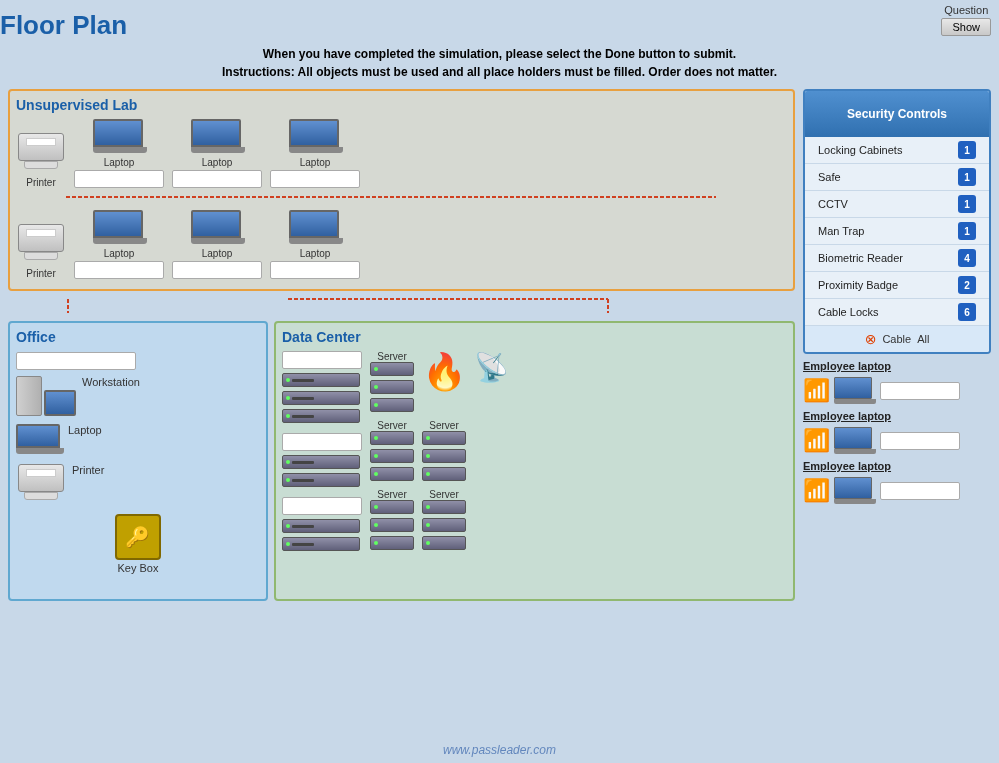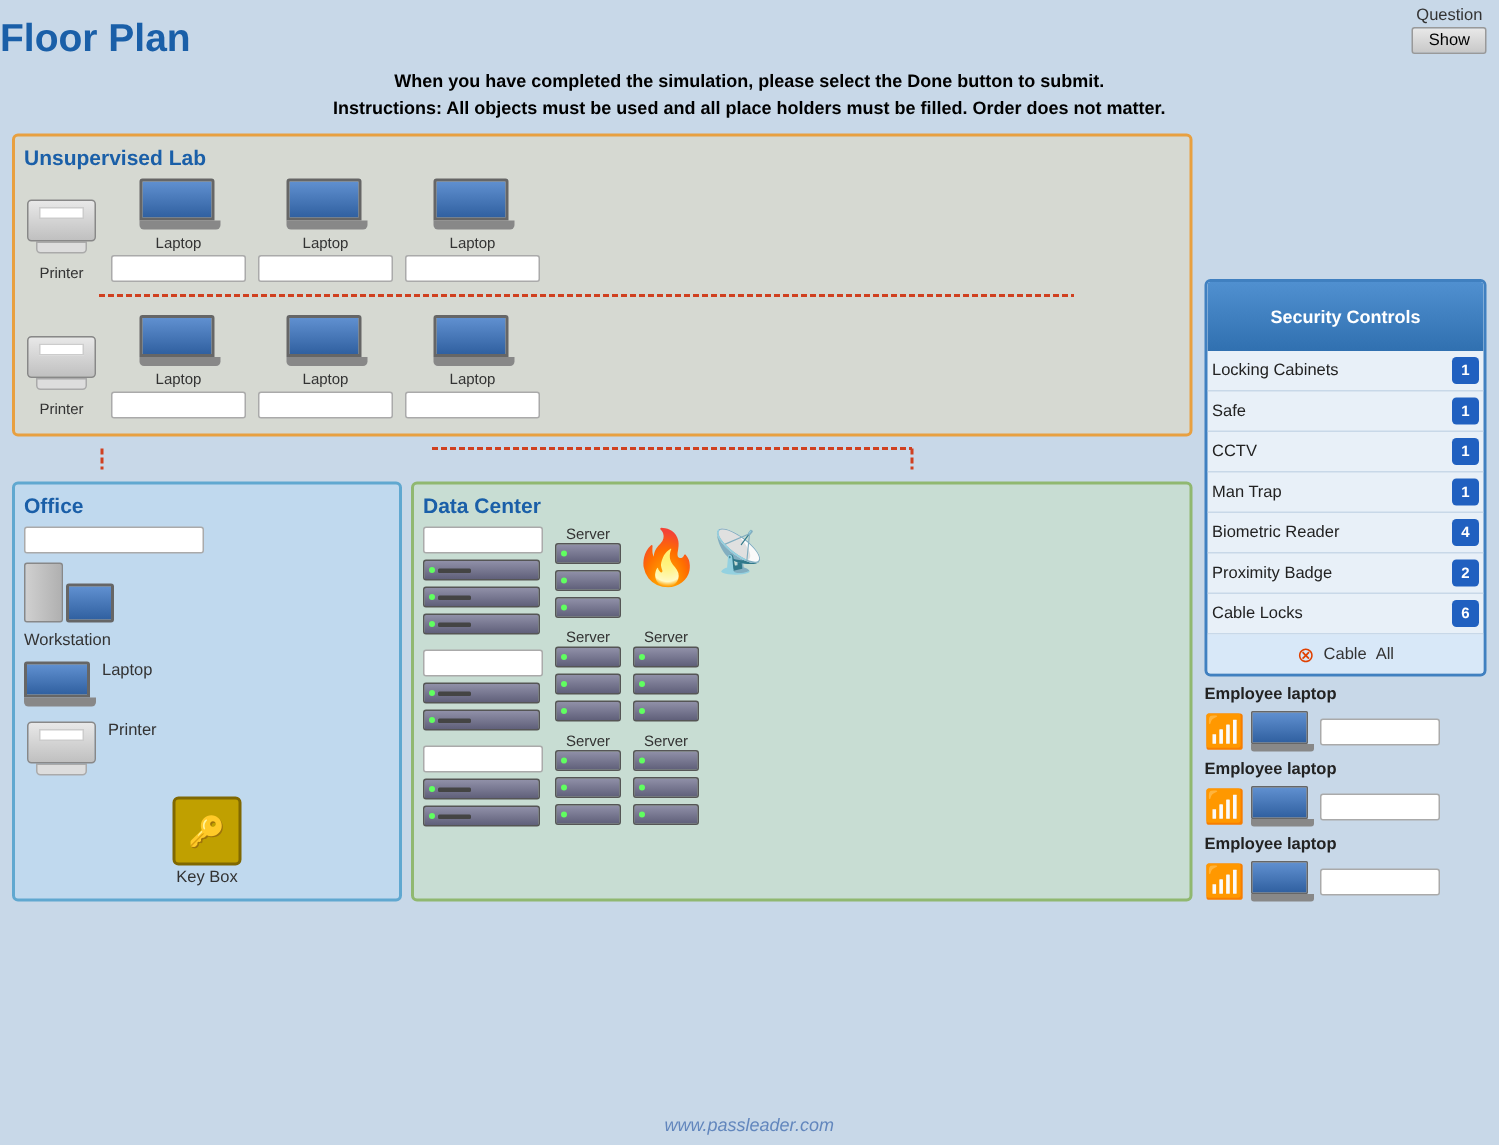--- a/index.html
+++ b/index.html
@@ -51,21 +51,20 @@
       color: #000;
       line-height: 1.5;
       margin-bottom: 8px;
     }
 
     
     .main-area {
       display: flex;
       gap: 8px;
       padding: 0 8px;
-      align-items: flex-end;
     }
 
     
     .floor-plan {
       flex: 1;
       display: flex;
       flex-direction: column;
       gap: 6px;
     }
 
@@ -274,21 +273,21 @@
       color: white;
       font-size: 12px;
       font-weight: bold;
       padding: 16px 8px;
       text-align: center;
     }
     .security-item {
       display: flex;
       align-items: center;
       justify-content: space-between;
-      padding: 4px 3px;
+      padding: 4px 13px;
       border-bottom: 1px solid #c8d8e8;
       cursor: pointer;
     }
     .security-item-label {
       font-size: 11px;
       color: #222;
     }
     .security-badge {
       background: #2060c0;
       color: white;
@@ -316,20 +315,21 @@
     .reset-label {
       font-size: 11px;
       color: #333;
       cursor: pointer;
     }
     .employee-laptop-label {
       font-size: 11px;
       font-weight: bold;
       color: #222;
       margin-bottom: 3px;
+      text-decoration: underline;
     }
     .wifi-laptop-area {
       display: flex;
       align-items: center;
       gap: 4px;
     }
     .wifi-icon {
       font-size: 22px;
       color: #4090d0;
     }
@@ -489,21 +489,21 @@
 
     <div class="bottom-row">
 
       <div class="office-area">
         <div class="area-label">Office</div>
 
         
         <input class="input-box" type="text" style="width: 120px; margin-bottom: 6px;">
 
         
-        <div class="device-col" style="align-items:flex-start; flex-direction:column; gap:6px; margin-bottom:8px;">
+        <div class="device-col" style="align-items:flex-start; flex-direction:row; gap:6px; margin-bottom:8px;">
           <div style="display:flex; align-items:flex-end; gap:2px;">
             <div class="workstation-tower"></div>
             <div class="workstation-monitor"></div>
           </div>
           <span class="device-label" style="font-size:11px;">Workstation</span>
         </div>
 
         
         <div class="device-col" style="align-items:flex-start; flex-direction:row; gap:6px; margin-bottom:8px;">
           <div class="laptop-icon" style="width:46px; height:32px;">

